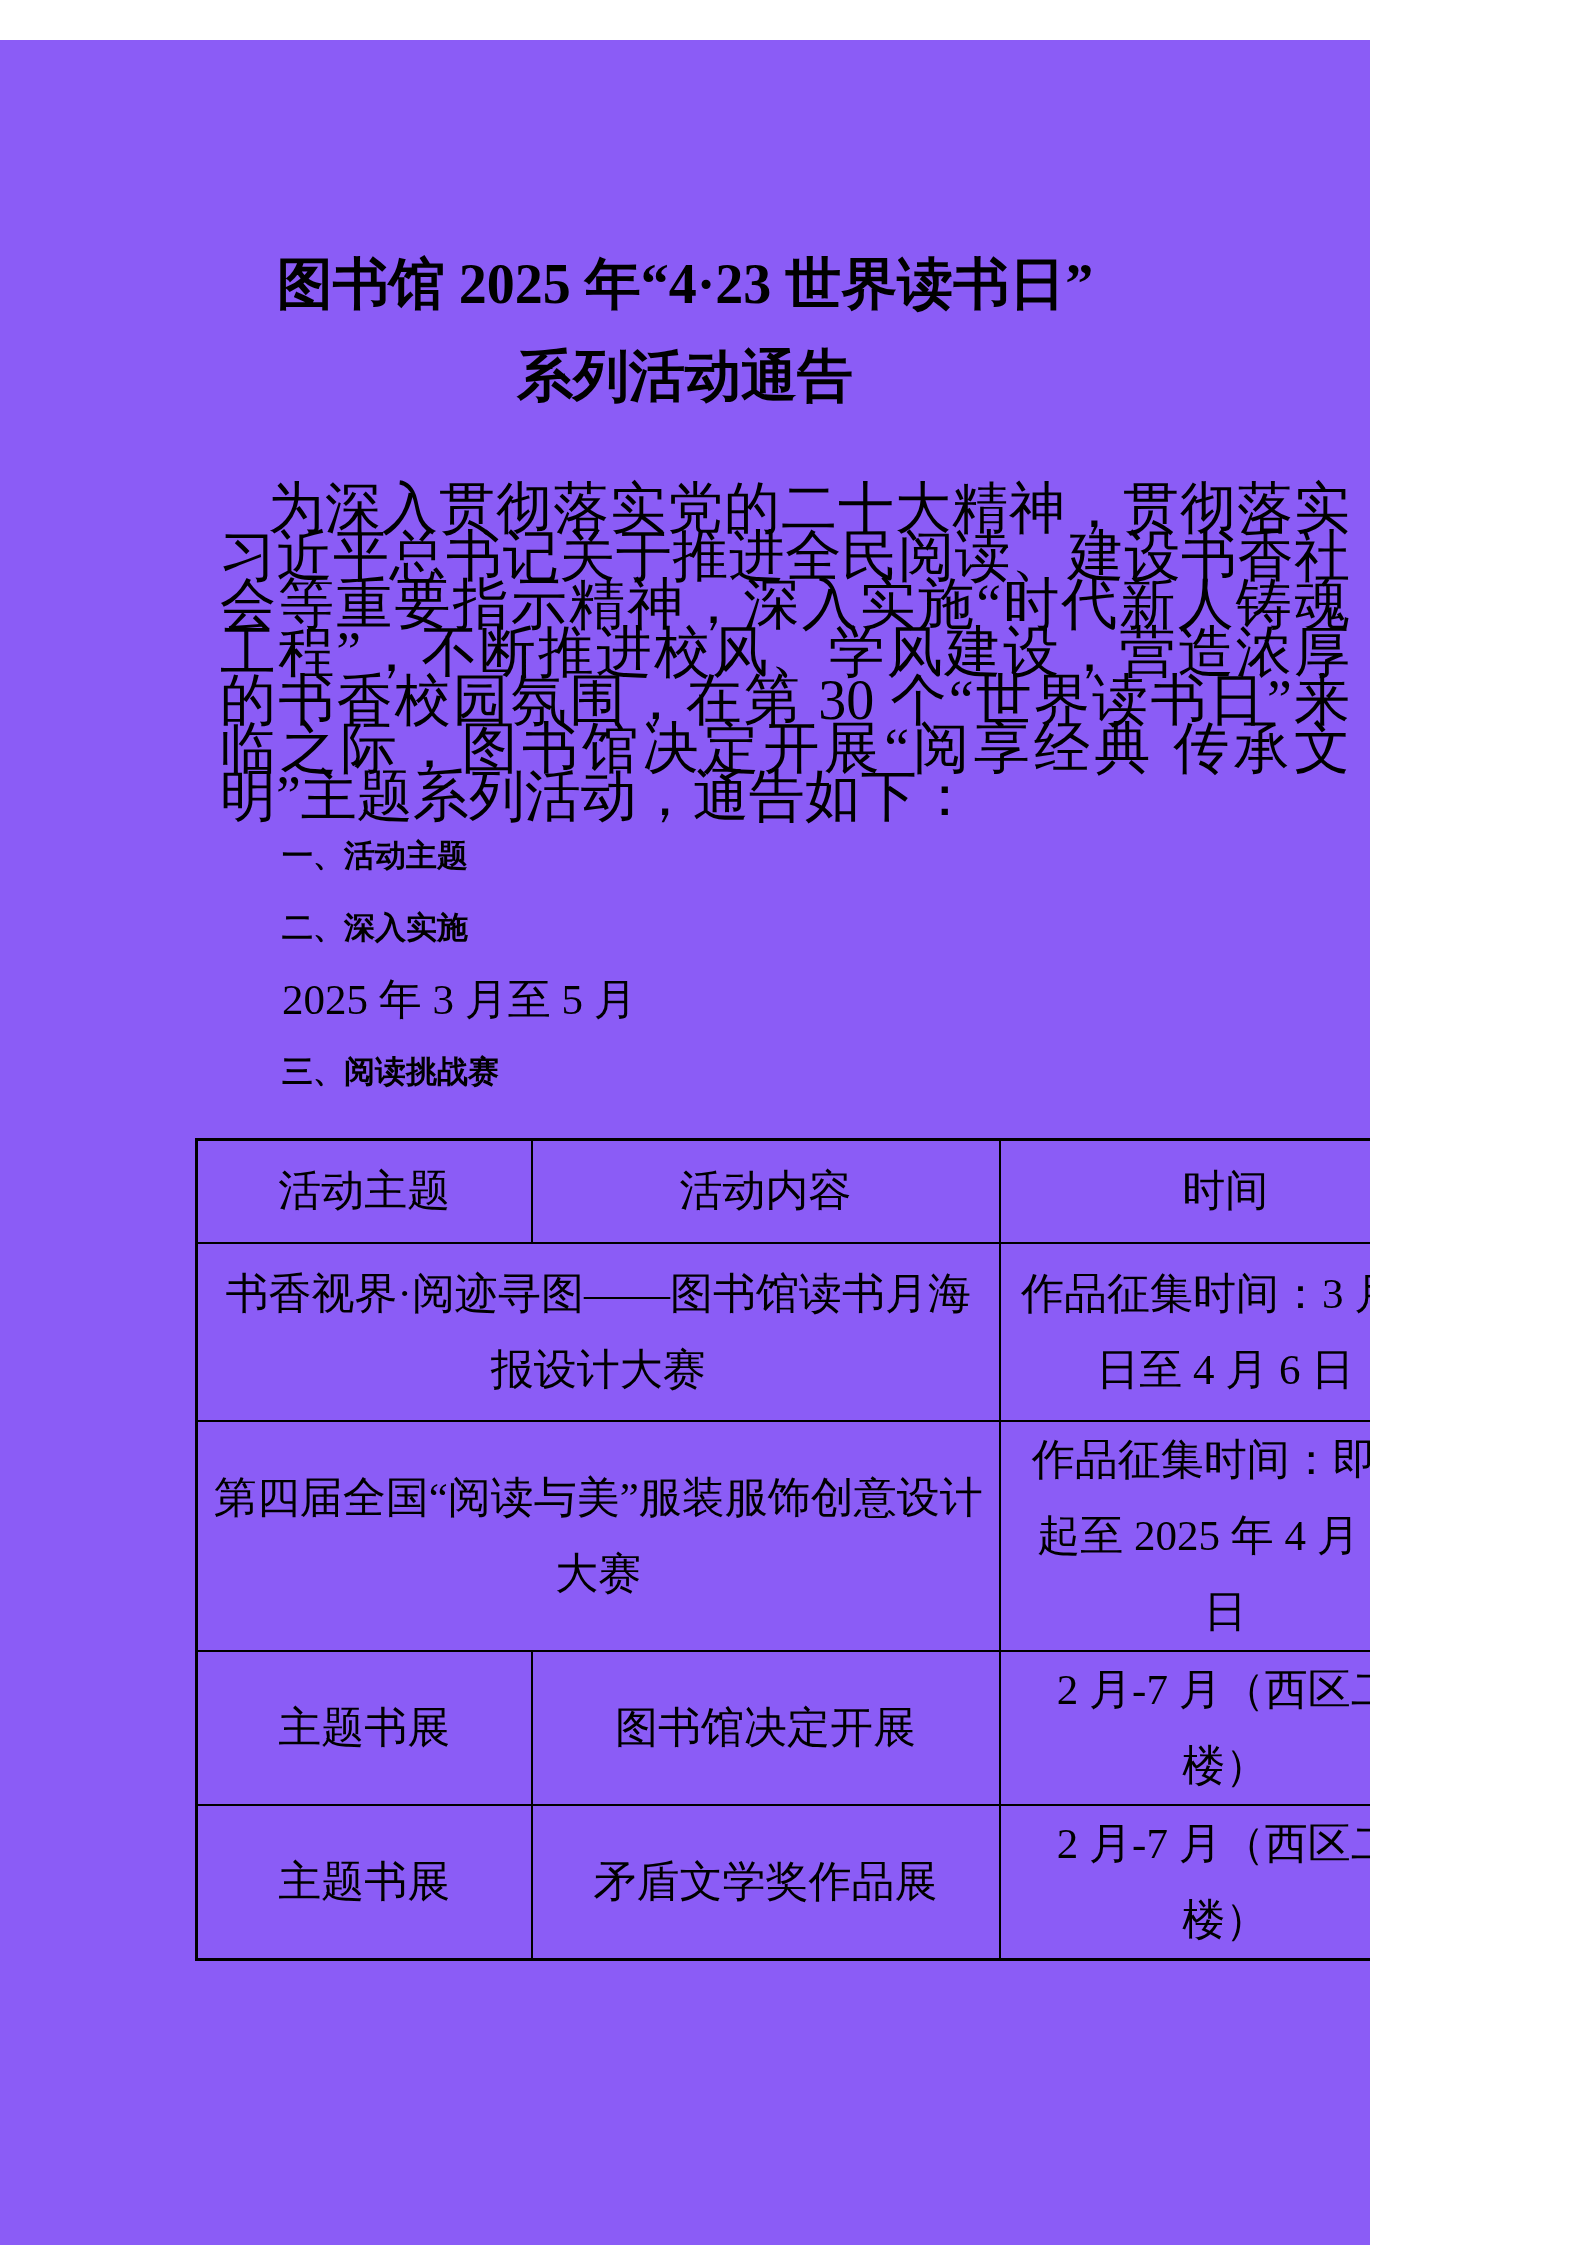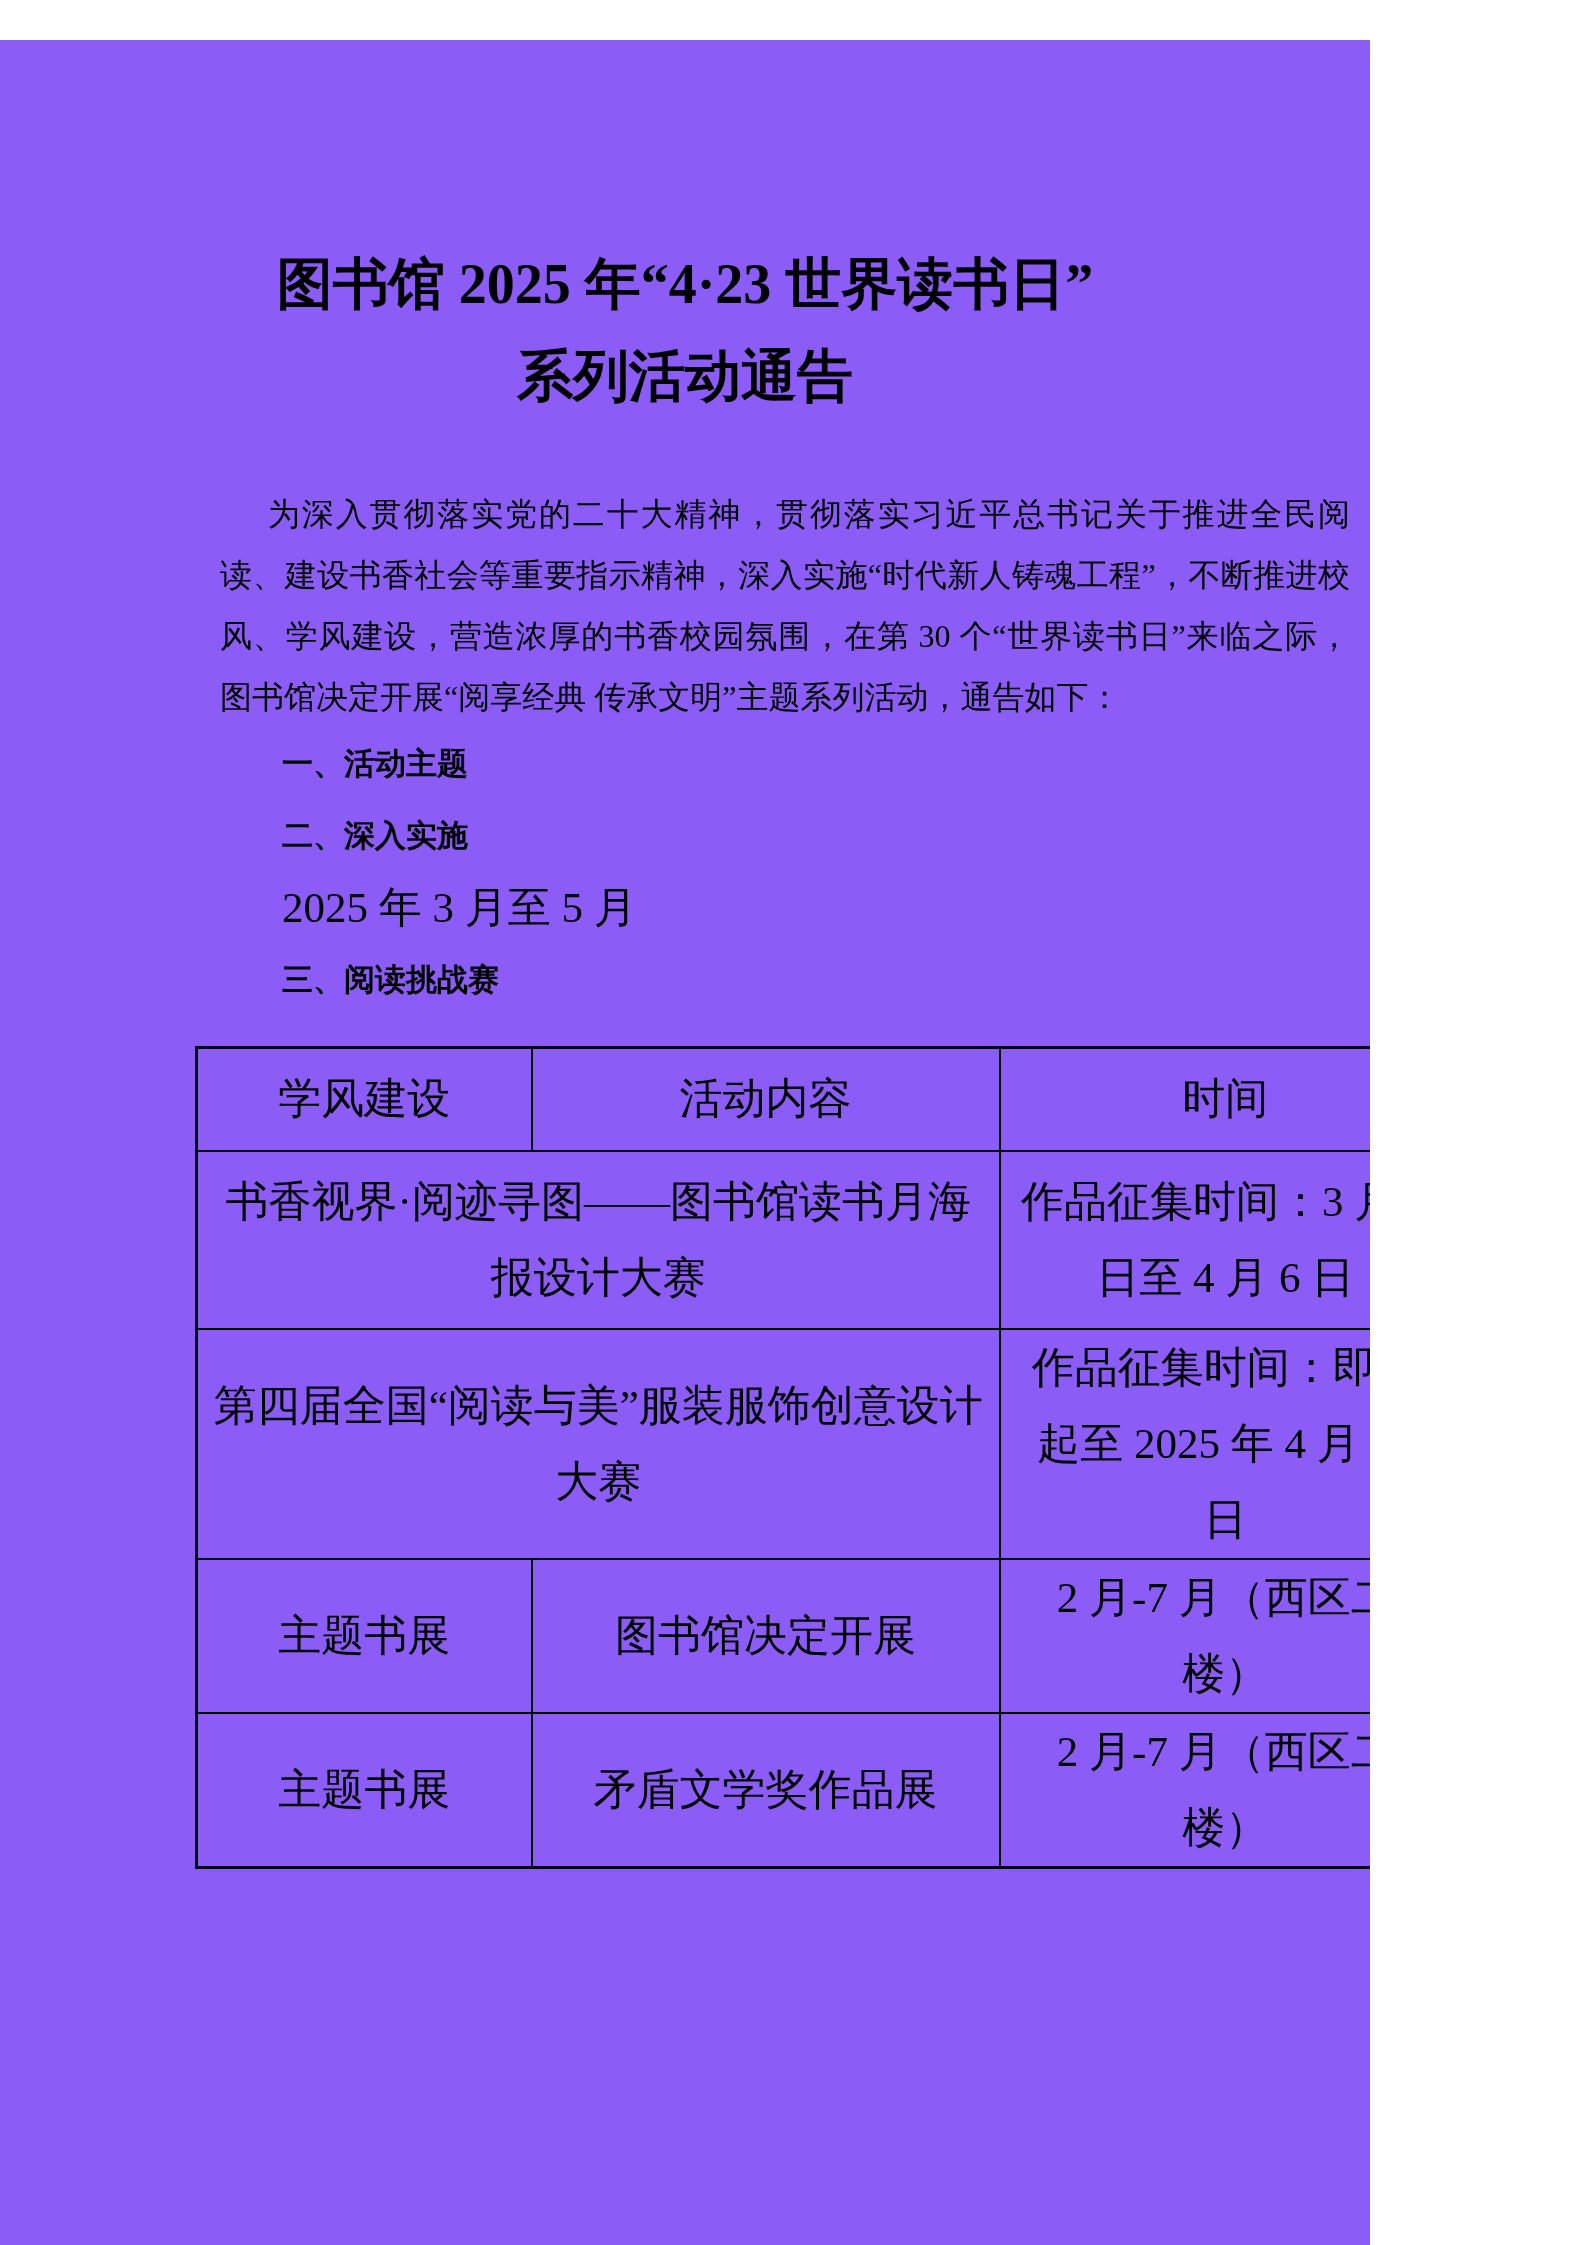--- a/index.html
+++ b/index.html
@@ -21,22 +21,22 @@
     padding-top: 198px;
     text-align: center;
     font-size: 56px;
     line-height: 92px;
     font-weight: bold;
     font-family: "Liberation Serif", "DejaVu Serif", serif;
   }
   .intro {
     margin: 62px 0 0 220px;
     width: 1130px;
-    font-size: 32px;
-    line-height: 61px;
+    font-size: 56px;
+    line-height: 48px;
     text-align: justify;
     text-indent: 48px;
   }
   .sections {
     margin: 0 0 0 282px;
     font-size: 43px;
     line-height: 72px;
   }
   .sec-heading {
     font-family: "Liberation Sans", "DejaVu Sans", sans-serif;
@@ -91,21 +91,21 @@
   </div>
 
   <table class="activities">
     <colgroup>
       <col class="c1">
       <col class="c2">
       <col class="c3">
     </colgroup>
     <tbody>
       <tr class="hdr-row">
-        <th>学风建设</th>
+        <th>活动主题</th>
         <th>活动内容</th>
         <th>时间</th>
       </tr>
       <tr class="tall-row-1">
         <td colspan="2">书香视界·阅迹寻图——图书馆读书月海报设计大赛</td>
         <td>作品征集时间：3 月 3 日至 4 月 6 日</td>
       </tr>
       <tr class="tall-row-2">
         <td colspan="2">第四届全国“阅读与美”服装服饰创意设计大赛</td>
         <td>作品征集时间：即日起至 2025 年 4 月 30 日</td>

